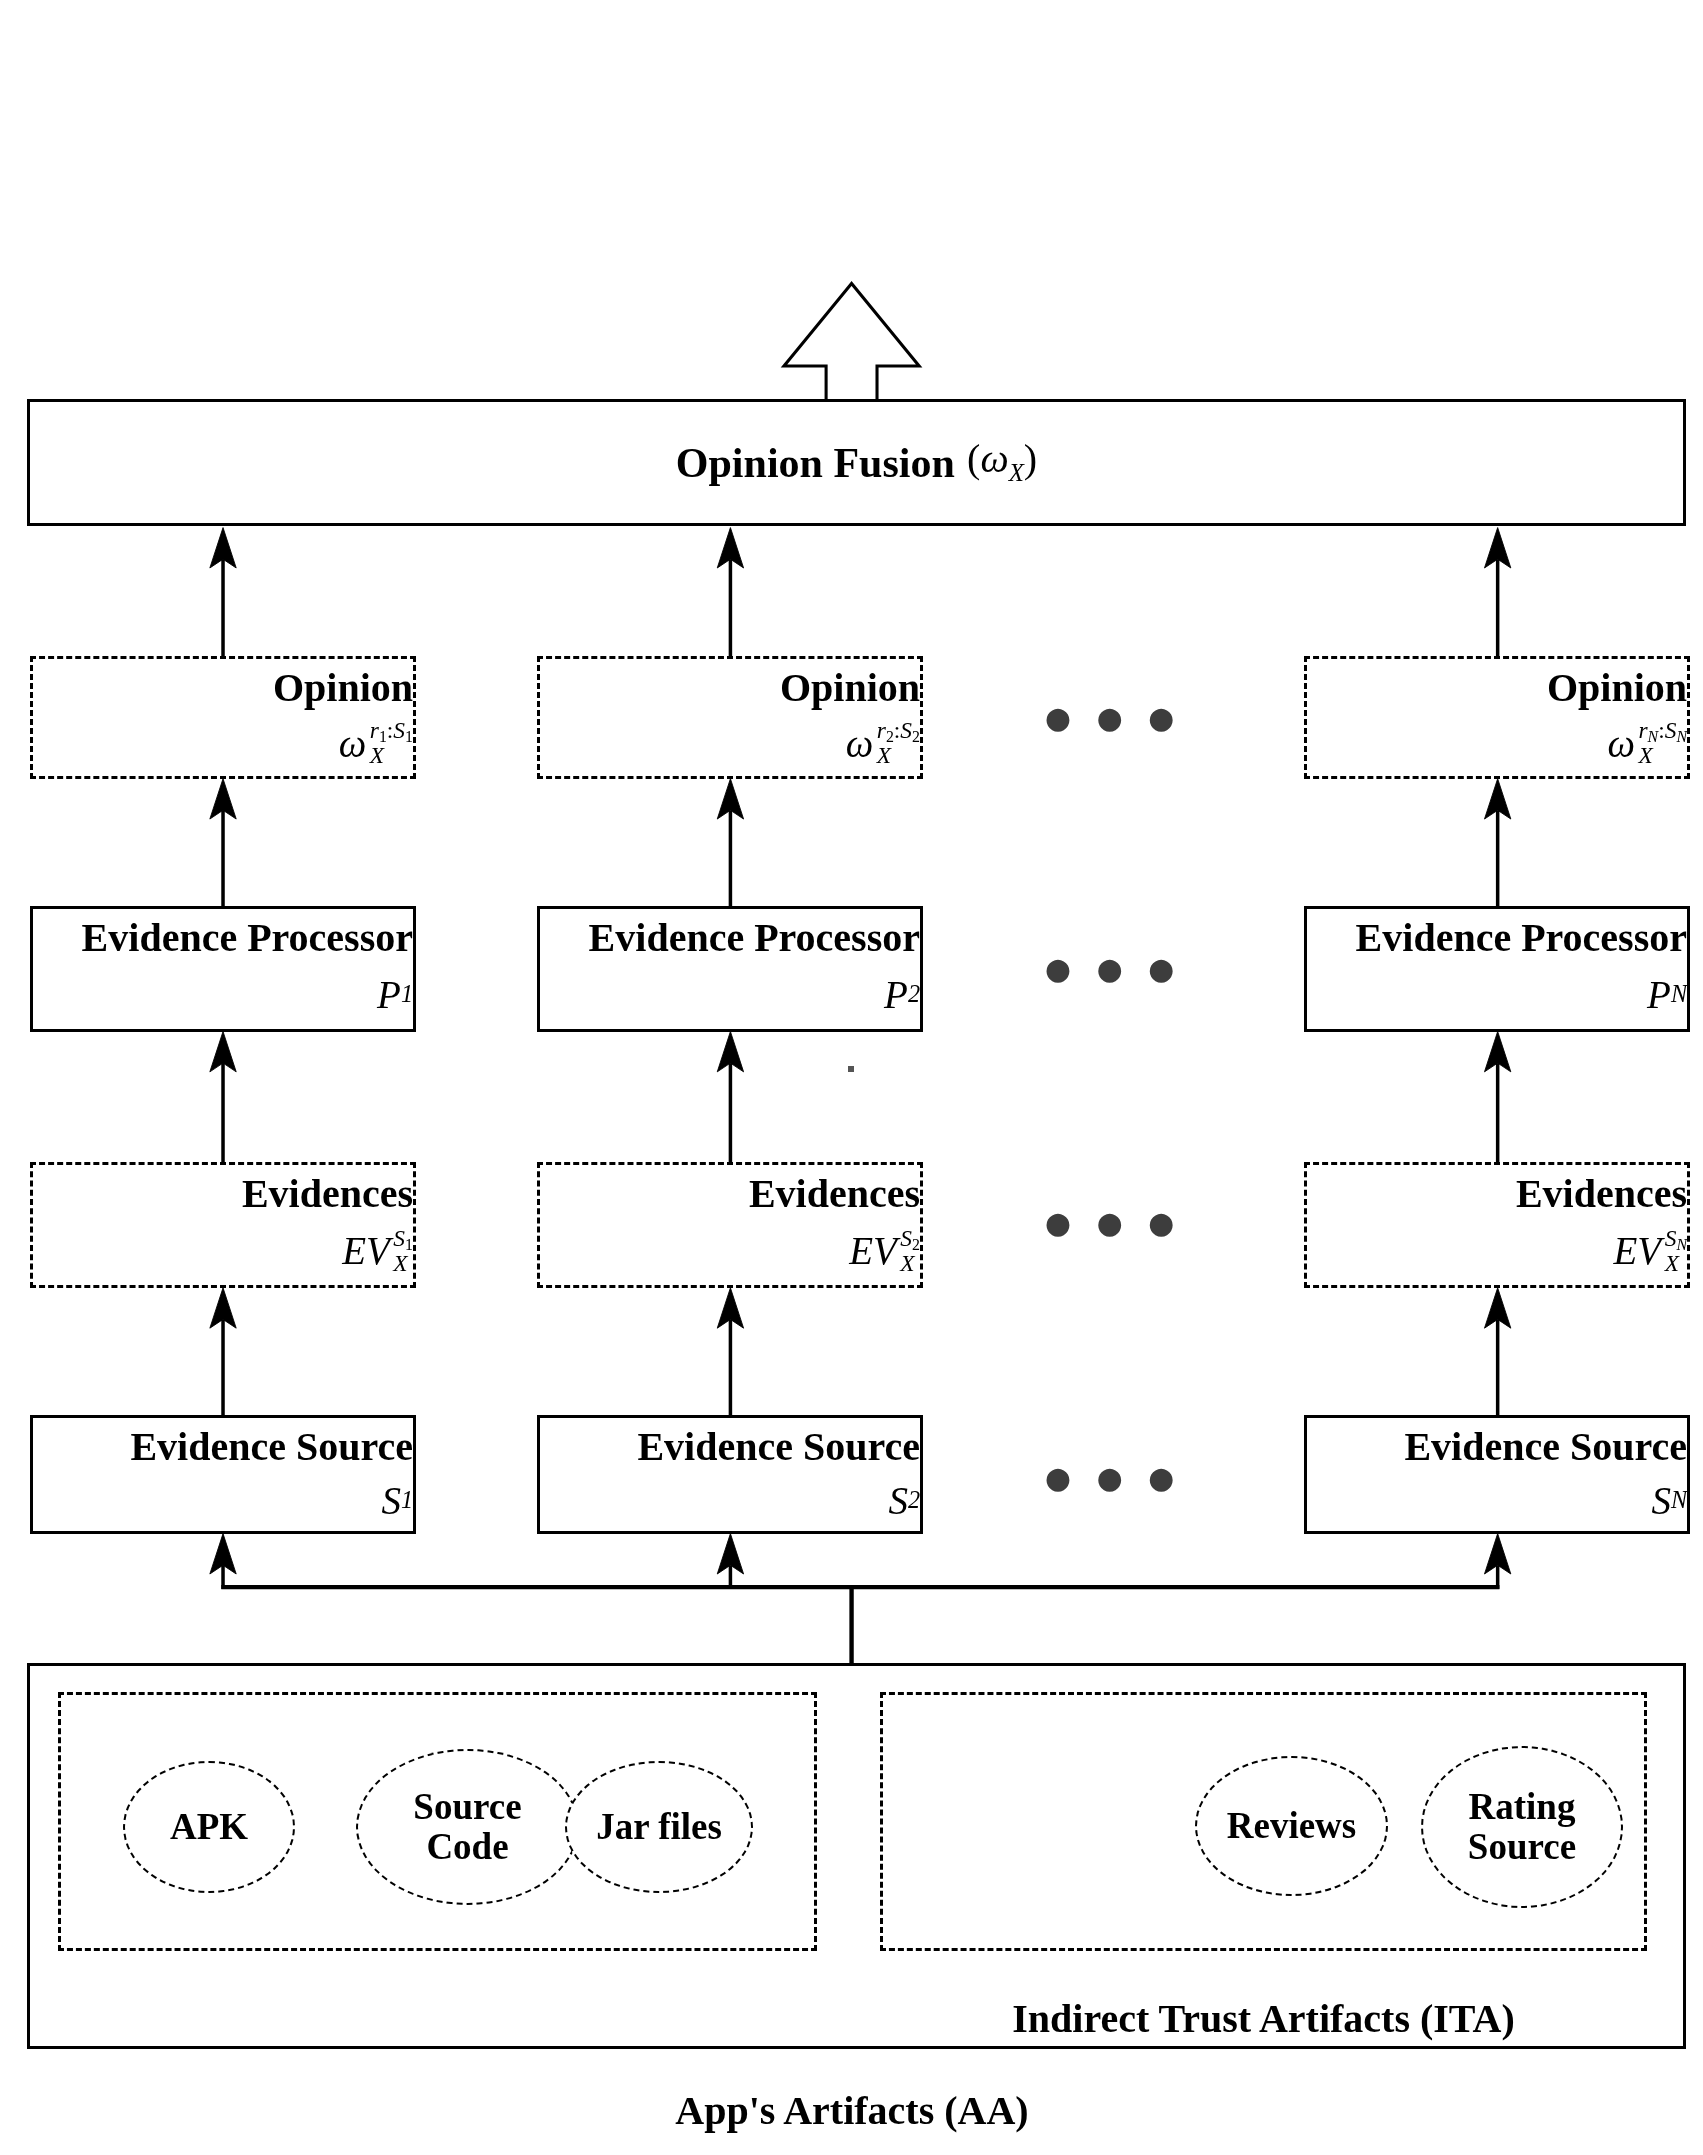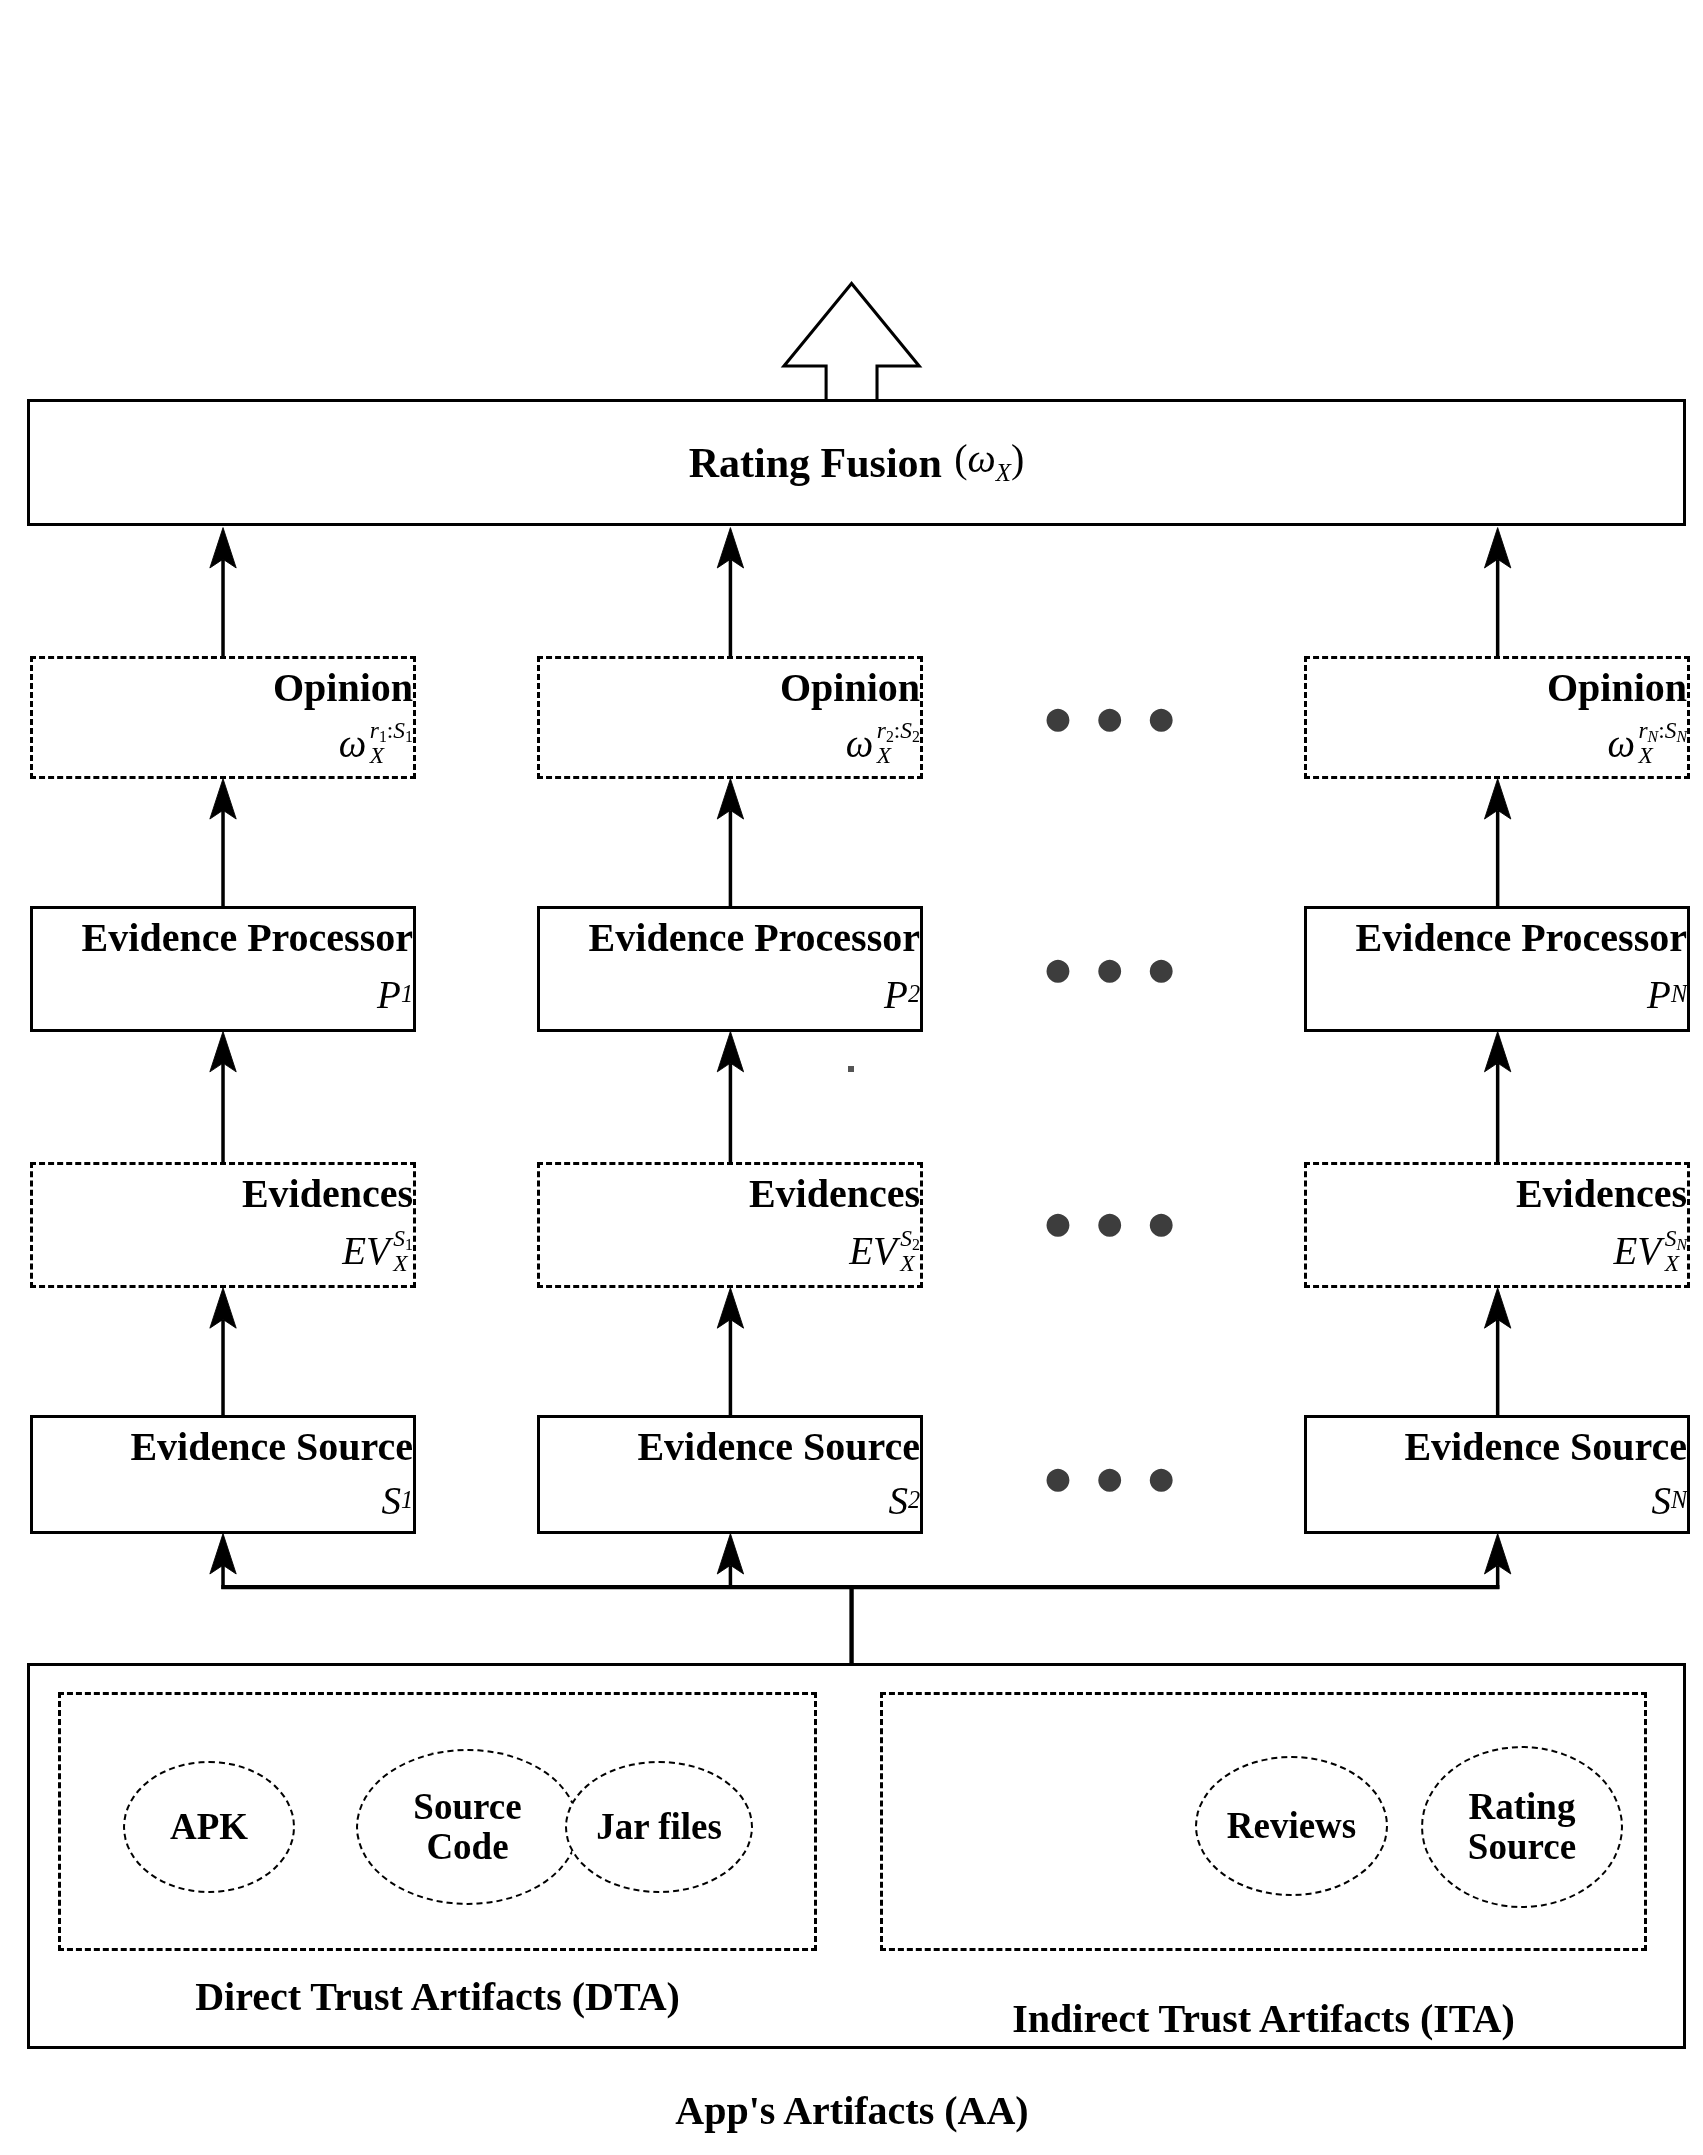--- a/index.html
+++ b/index.html
@@ -107,21 +107,21 @@
       <polygon points="1706,1747 1691,1793 1706,1783 1721,1793"></polygon>
         <line x1="1706" y1="1783" x2="1706" y2="1810" stroke-width="4"></line>
 
       <line x1="252" y1="1808" x2="1708" y2="1808" stroke-width="5"></line>
       <line x1="970" y1="1806" x2="970" y2="1897" stroke-width="5"></line>
     </g>
   </svg>
 
 
   <div class="fusion" style="left:27px;top:399px;width:1659px;height:127px;">
-    <span>Rating Fusion</span>
+    <span>Opinion Fusion</span>
     <span class="formula" style="font-size:40px;"><span class="fpre">(</span><span class="it fbase">ω</span><sub class="it">X</sub><span class="fpost">)</span></span>
   </div>
 
   <div class="box dashed" style="left:30px;top:656px;width:386px;height:123px;">
     <div class="title">Opinion</div>
     <div class="mathrow formula">
         <span class="it fbase">ω</span>
         <span class="stack">
           <span class="fsup"><span class="it">r</span><sub>1</sub><span>:</span><span class="it">S</span><sub>1</sub></span>
           <span class="it fsub">X</span>
@@ -235,18 +235,17 @@
   <div class="abs" style="left:58px;top:1692px;width:759px;height:259px;border:3.5px dashed #000;z-index:3;"></div>
   <div class="abs" style="left:880px;top:1692px;width:767px;height:259px;border:3.5px dashed #000;z-index:3;"></div>
 
   <div class="artifact-ellipse" style="left:123px;top:1761px;width:172px;height:132px;">APK</div>
   <div class="artifact-ellipse" style="left:356px;top:1749px;width:223px;height:156px;">Source Code</div>
   <div class="artifact-ellipse" style="left:565px;top:1761px;width:188px;height:132px;">Jar files</div>
 
   <div class="artifact-ellipse" style="left:1195px;top:1756px;width:193px;height:140px;text-align:right;">Reviews</div>
   <div class="artifact-ellipse" style="left:1421px;top:1746px;width:202px;height:162px;">Rating Source</div>
 
-  <div class="group-label" style="left:58px;width:759px;top:1973px;">Direct Trust Artifacts (DTA)</div>
   <div class="group-label" style="left:880px;width:767px;top:1995px;">Indirect Trust Artifacts (ITA)</div>
 
   <div class="caption">App's Artifacts (AA)</div>
 </div>
 
 
 </body></html>

